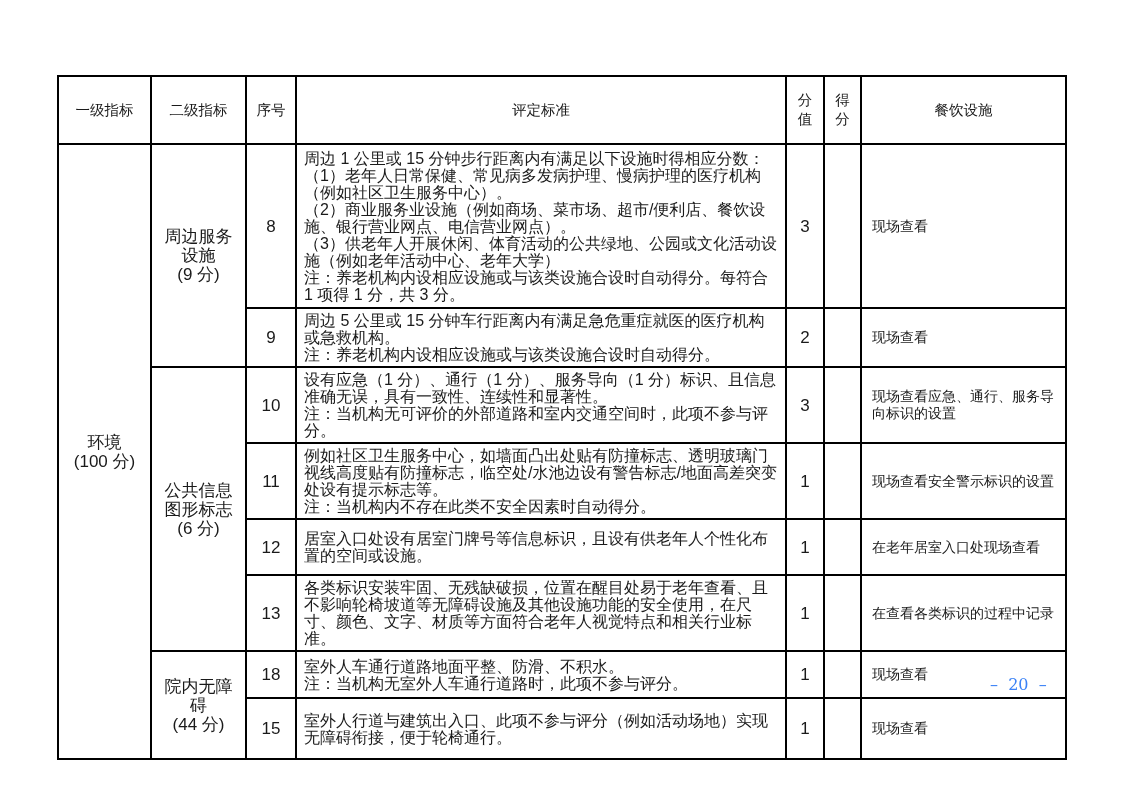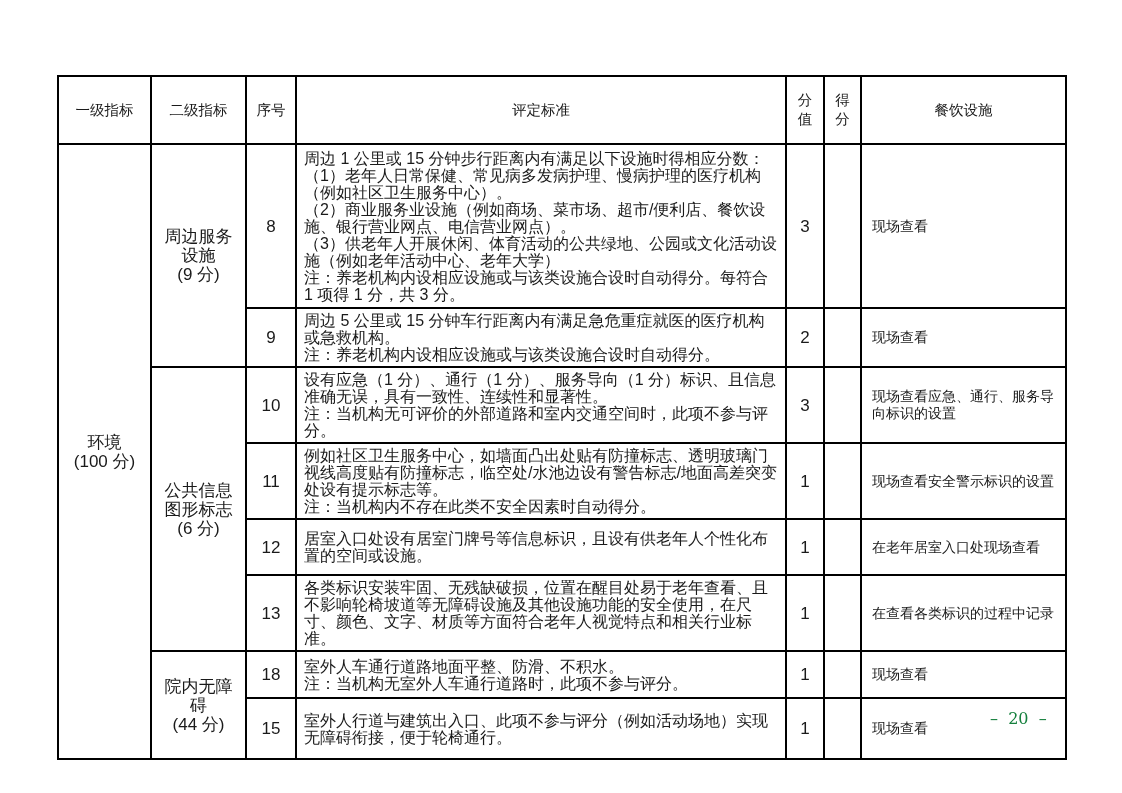--- a/index.html
+++ b/index.html
@@ -59,24 +59,24 @@
   td.method {
     font-size: 14px;
     line-height: 17px;
     text-align: left;
     vertical-align: middle;
     padding: 2px 6px 2px 10px;
   }
   .page-number {
     position: absolute;
     left: 990px;
-    top: 709px;
+    top: 675px;
     font-family: "DejaVu Serif", "Liberation Serif", serif;
     font-size: 16px;
-    color: #15803d;
+    color: #3b82f6;
     white-space: pre;
   }
 </style>
 </head>
 <body>
 
 <div class="page">
 
   <table class="eval">
     <colgroup>

